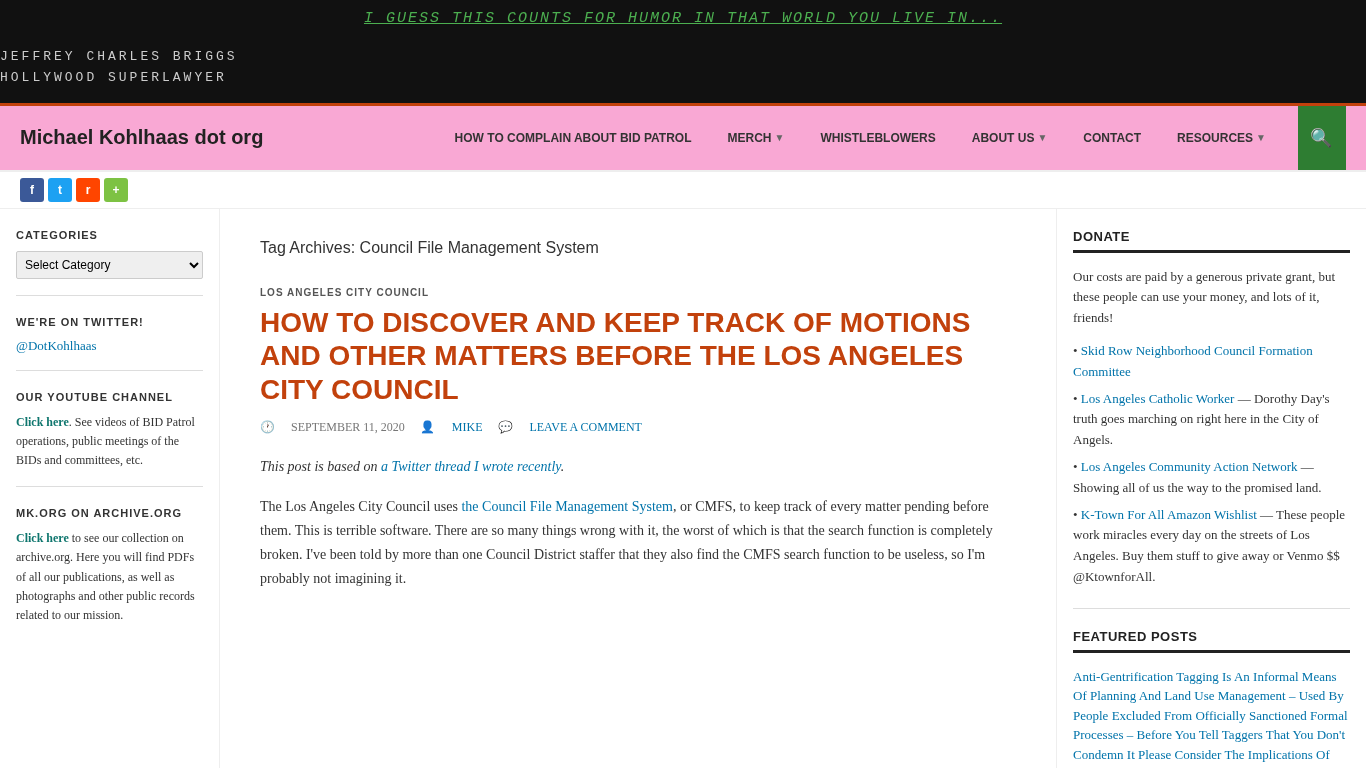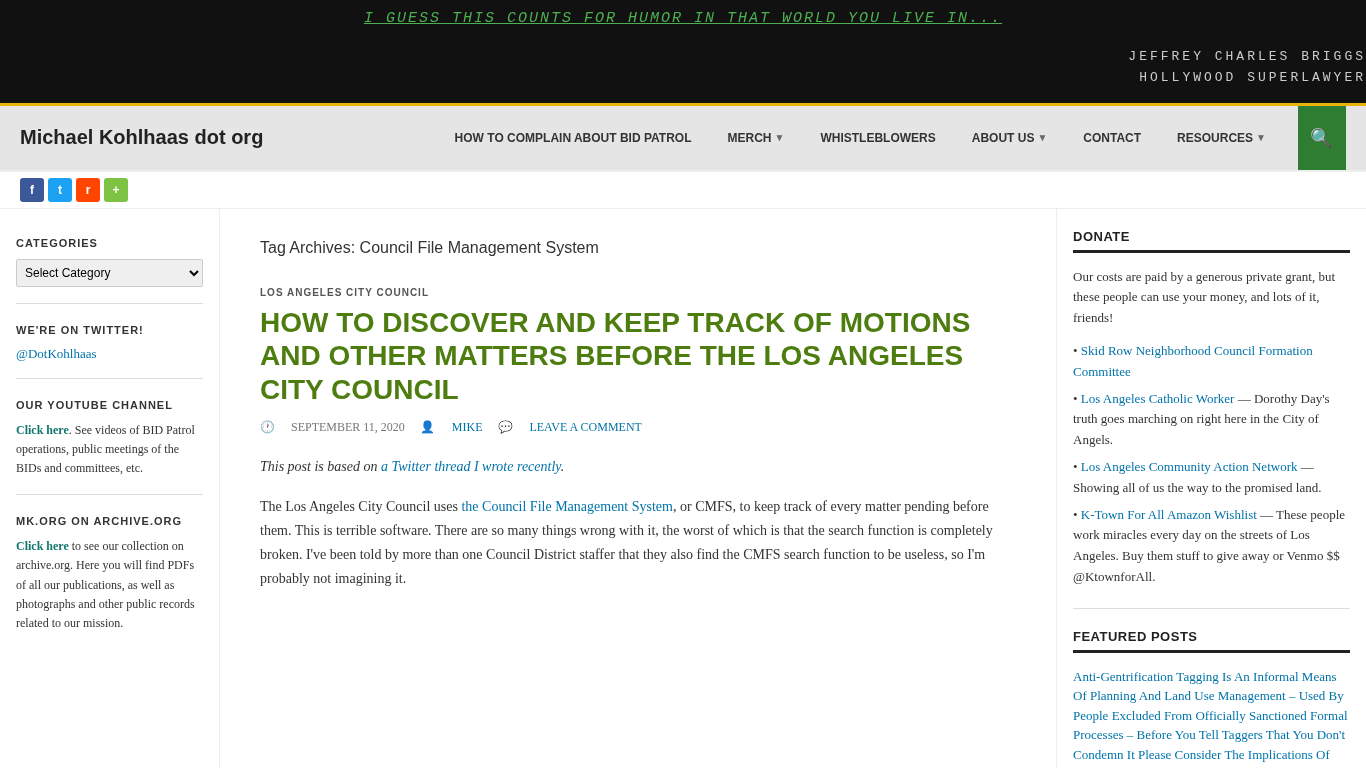--- a/index.html
+++ b/index.html
@@ -12,37 +12,37 @@
       font-family: 'Courier New', monospace;
       font-style: italic;
       font-size: 15px;
       letter-spacing: 2px;
       text-align: center;
       padding: 10px 0;
       text-decoration: underline;
     }
     #subtitle-banner {
       background: #111;
-      text-align: right;
+      text-align: left;
       padding: 10px 0 14px;
-      border-bottom: 3px solid #eab308;
+      border-bottom: 3px solid #c2410c;
     }
     #subtitle-banner span {
       color: #ccc;
       font-family: 'Courier New', monospace;
       font-size: 13px;
       letter-spacing: 3px;
       line-height: 1.6;
     }
 
     
     #navbar {
       display: flex;
       align-items: center;
-      background: #e5e5e5;
+      background: #f9a8d4;
       padding: 0 20px;
       border-bottom: 2px solid #eee;
       min-height: 64px;
     }
     #site-title {
       font-family: Arial, sans-serif;
       font-size: 20px;
       font-weight: bold;
       color: #222;
       flex: 0 0 auto;
@@ -126,21 +126,21 @@
     }
     .sidebar-section-title {
       font-family: Arial, sans-serif;
       font-size: 11px;
       font-weight: bold;
       color: #333;
       letter-spacing: 1px;
       margin-bottom: 10px;
       margin-top: 20px;
     }
-    .sidebar-section-title:first-child { margin-top: 8px; }
+    .sidebar-section-title:first-child { margin-top: 0; }
     #category-select {
       width: 100%;
       padding: 5px 4px;
       font-size: 12px;
       border: 1px solid #ccc;
       border-radius: 2px;
       cursor: pointer;
     }
     .sidebar-twitter-handle {
       color: #0073aa;
@@ -181,21 +181,21 @@
       font-size: 10px;
       font-weight: bold;
       letter-spacing: 1px;
       color: #555;
       margin-bottom: 8px;
     }
     .post-title {
       font-family: Arial, sans-serif;
       font-size: 28px;
       font-weight: bold;
-      color: #4d7c0f;
+      color: #c2410c;
       line-height: 1.2;
       margin-bottom: 14px;
       cursor: pointer;
     }
     .post-meta {
       font-size: 12px;
       color: #777;
       margin-bottom: 20px;
       display: flex;
       gap: 16px;

